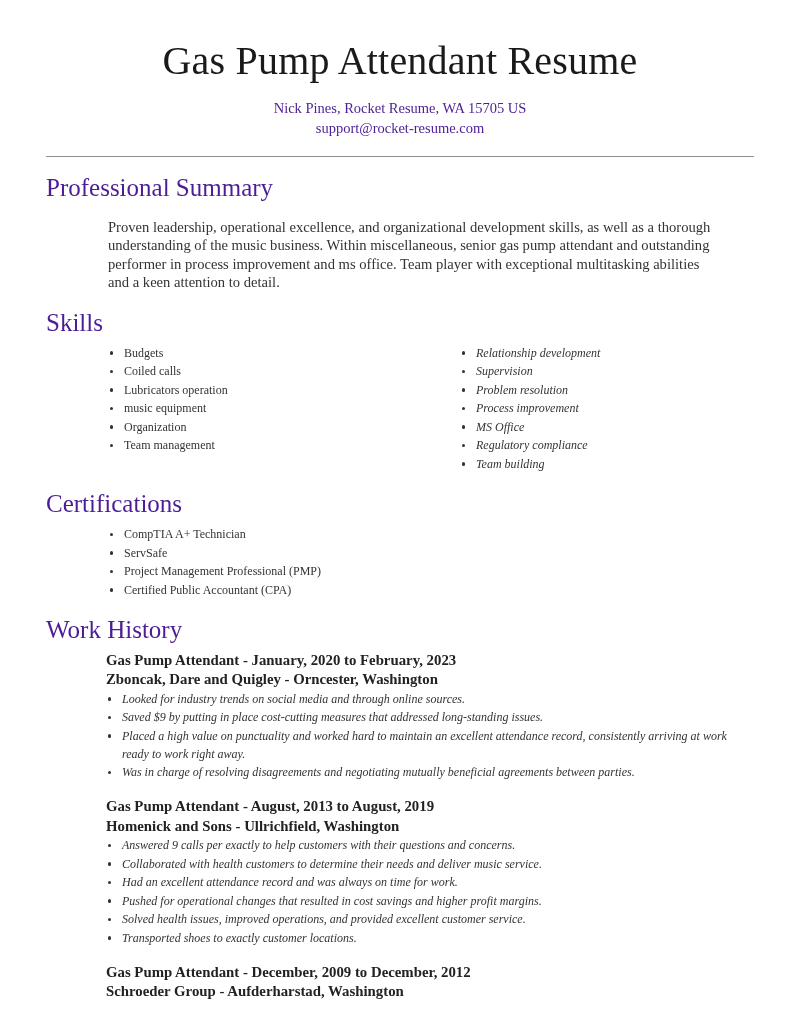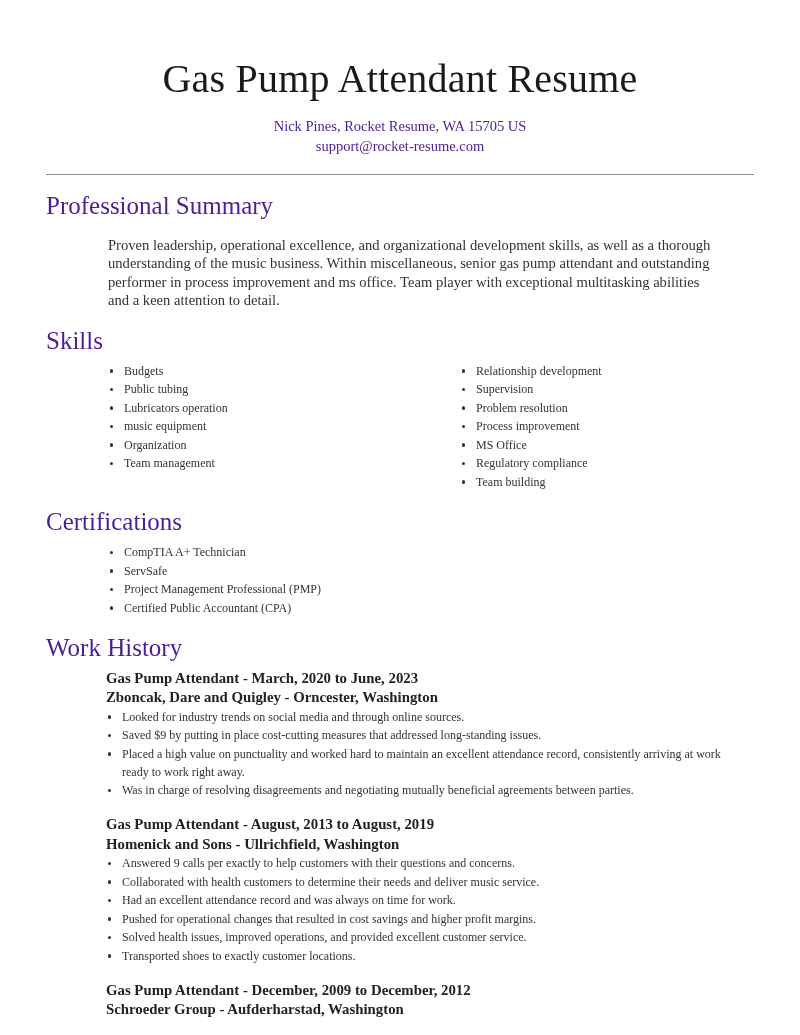--- a/index.html
+++ b/index.html
@@ -24,21 +24,21 @@
     overflow: hidden;
   }
 
   
   .doc-title {
     text-align: center;
     font-size: 40px;
     font-weight: 400;
     color: #1a1a1a;
     margin: 0;
-    padding-top: 56px;
+    padding-top: 38px;
     letter-spacing: 0.2px;
     line-height: 1.15;
   }
   .contact-block {
     text-align: center;
     margin-top: 14px;
   }
   .contact-line {
     font-size: 14.5px;
     line-height: 20px;
@@ -101,20 +101,21 @@
     display: flex;
     margin-left: 78px;
     margin-right: 30px;
   }
   .skills-col {
     width: 50%;
     box-sizing: border-box;
   }
   .skills-col.right {
     padding-left: 36px;
+    font-style: italic;
   }
 
   .cert-list {
     margin-left: 78px;
   }
 
   
   .job {
     margin-left: 76px;
     margin-right: 42px;
@@ -128,20 +129,21 @@
     line-height: 19.5px;
     white-space: nowrap;
   }
   .job-bullets {
     margin-top: 6px;
     margin-left: 16px;
   }
   .job-bullets > li {
     line-height: 18px;
     margin-bottom: 0.5px;
+    font-style: italic;
   }
   .work-section-body { margin-top: 4px; }
 </style>
 </head>
 <body>
 
 <div class="page">
 
   <h1 class="doc-title">Gas Pump Attendant Resume</h1>
 
@@ -158,21 +160,21 @@
       <p class="summary-text">Proven leadership, operational excellence, and organizational development skills, as well as a thorough understanding of the music business. Within miscellaneous, senior gas pump attendant and outstanding performer in process improvement and ms office. Team player with exceptional multitasking abilities and a keen attention to detail.</p>
     </div>
   </div>
 
   <div class="section">
     <h2 class="section-title">Skills</h2>
     <div class="skills-grid">
       <div class="skills-col left">
         <ul class="bullets">
           <li>Budgets</li>
-          <li>Public tubing</li>
+          <li>Coiled calls</li>
           <li>Lubricators operation</li>
           <li>music equipment</li>
           <li>Organization</li>
           <li>Team management</li>
         </ul>
       </div>
       <div class="skills-col right">
         <ul class="bullets">
           <li>Relationship development</li>
           <li>Supervision</li>
@@ -196,21 +198,21 @@
         <li>Certified Public Accountant (CPA)</li>
       </ul>
     </div>
   </div>
 
   <div class="section">
     <h2 class="section-title">Work History</h2>
     <div class="work-section-body">
 
       <div class="job">
-        <div class="job-title-line">Gas Pump Attendant - March, 2020 to June, 2023</div>
+        <div class="job-title-line">Gas Pump Attendant - January, 2020 to February, 2023</div>
         <div class="job-company-line">Zboncak, Dare and Quigley - Orncester, Washington</div>
         <ul class="bullets job-bullets">
           <li>Looked for industry trends on social media and through online sources.</li>
           <li>Saved $9 by putting in place cost-cutting measures that addressed long-standing issues.</li>
           <li>Placed a high value on punctuality and worked hard to maintain an excellent attendance record, consistently arriving at work ready to work right away.</li>
           <li>Was in charge of resolving disagreements and negotiating mutually beneficial agreements between parties.</li>
         </ul>
       </div>
 
       <div class="job">

